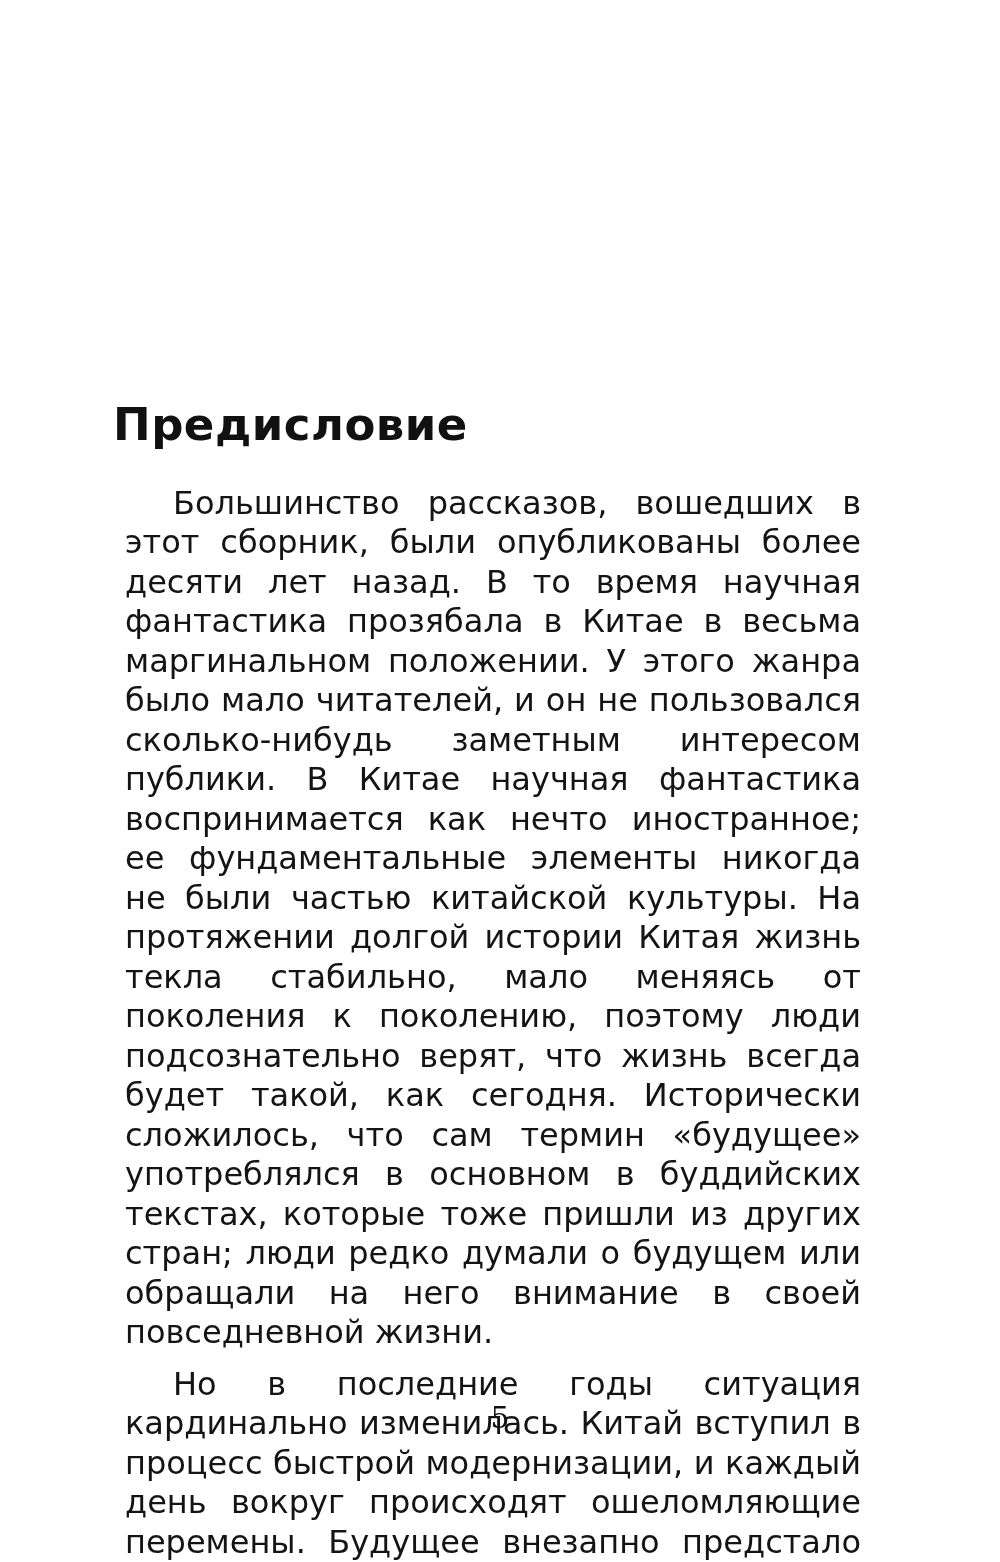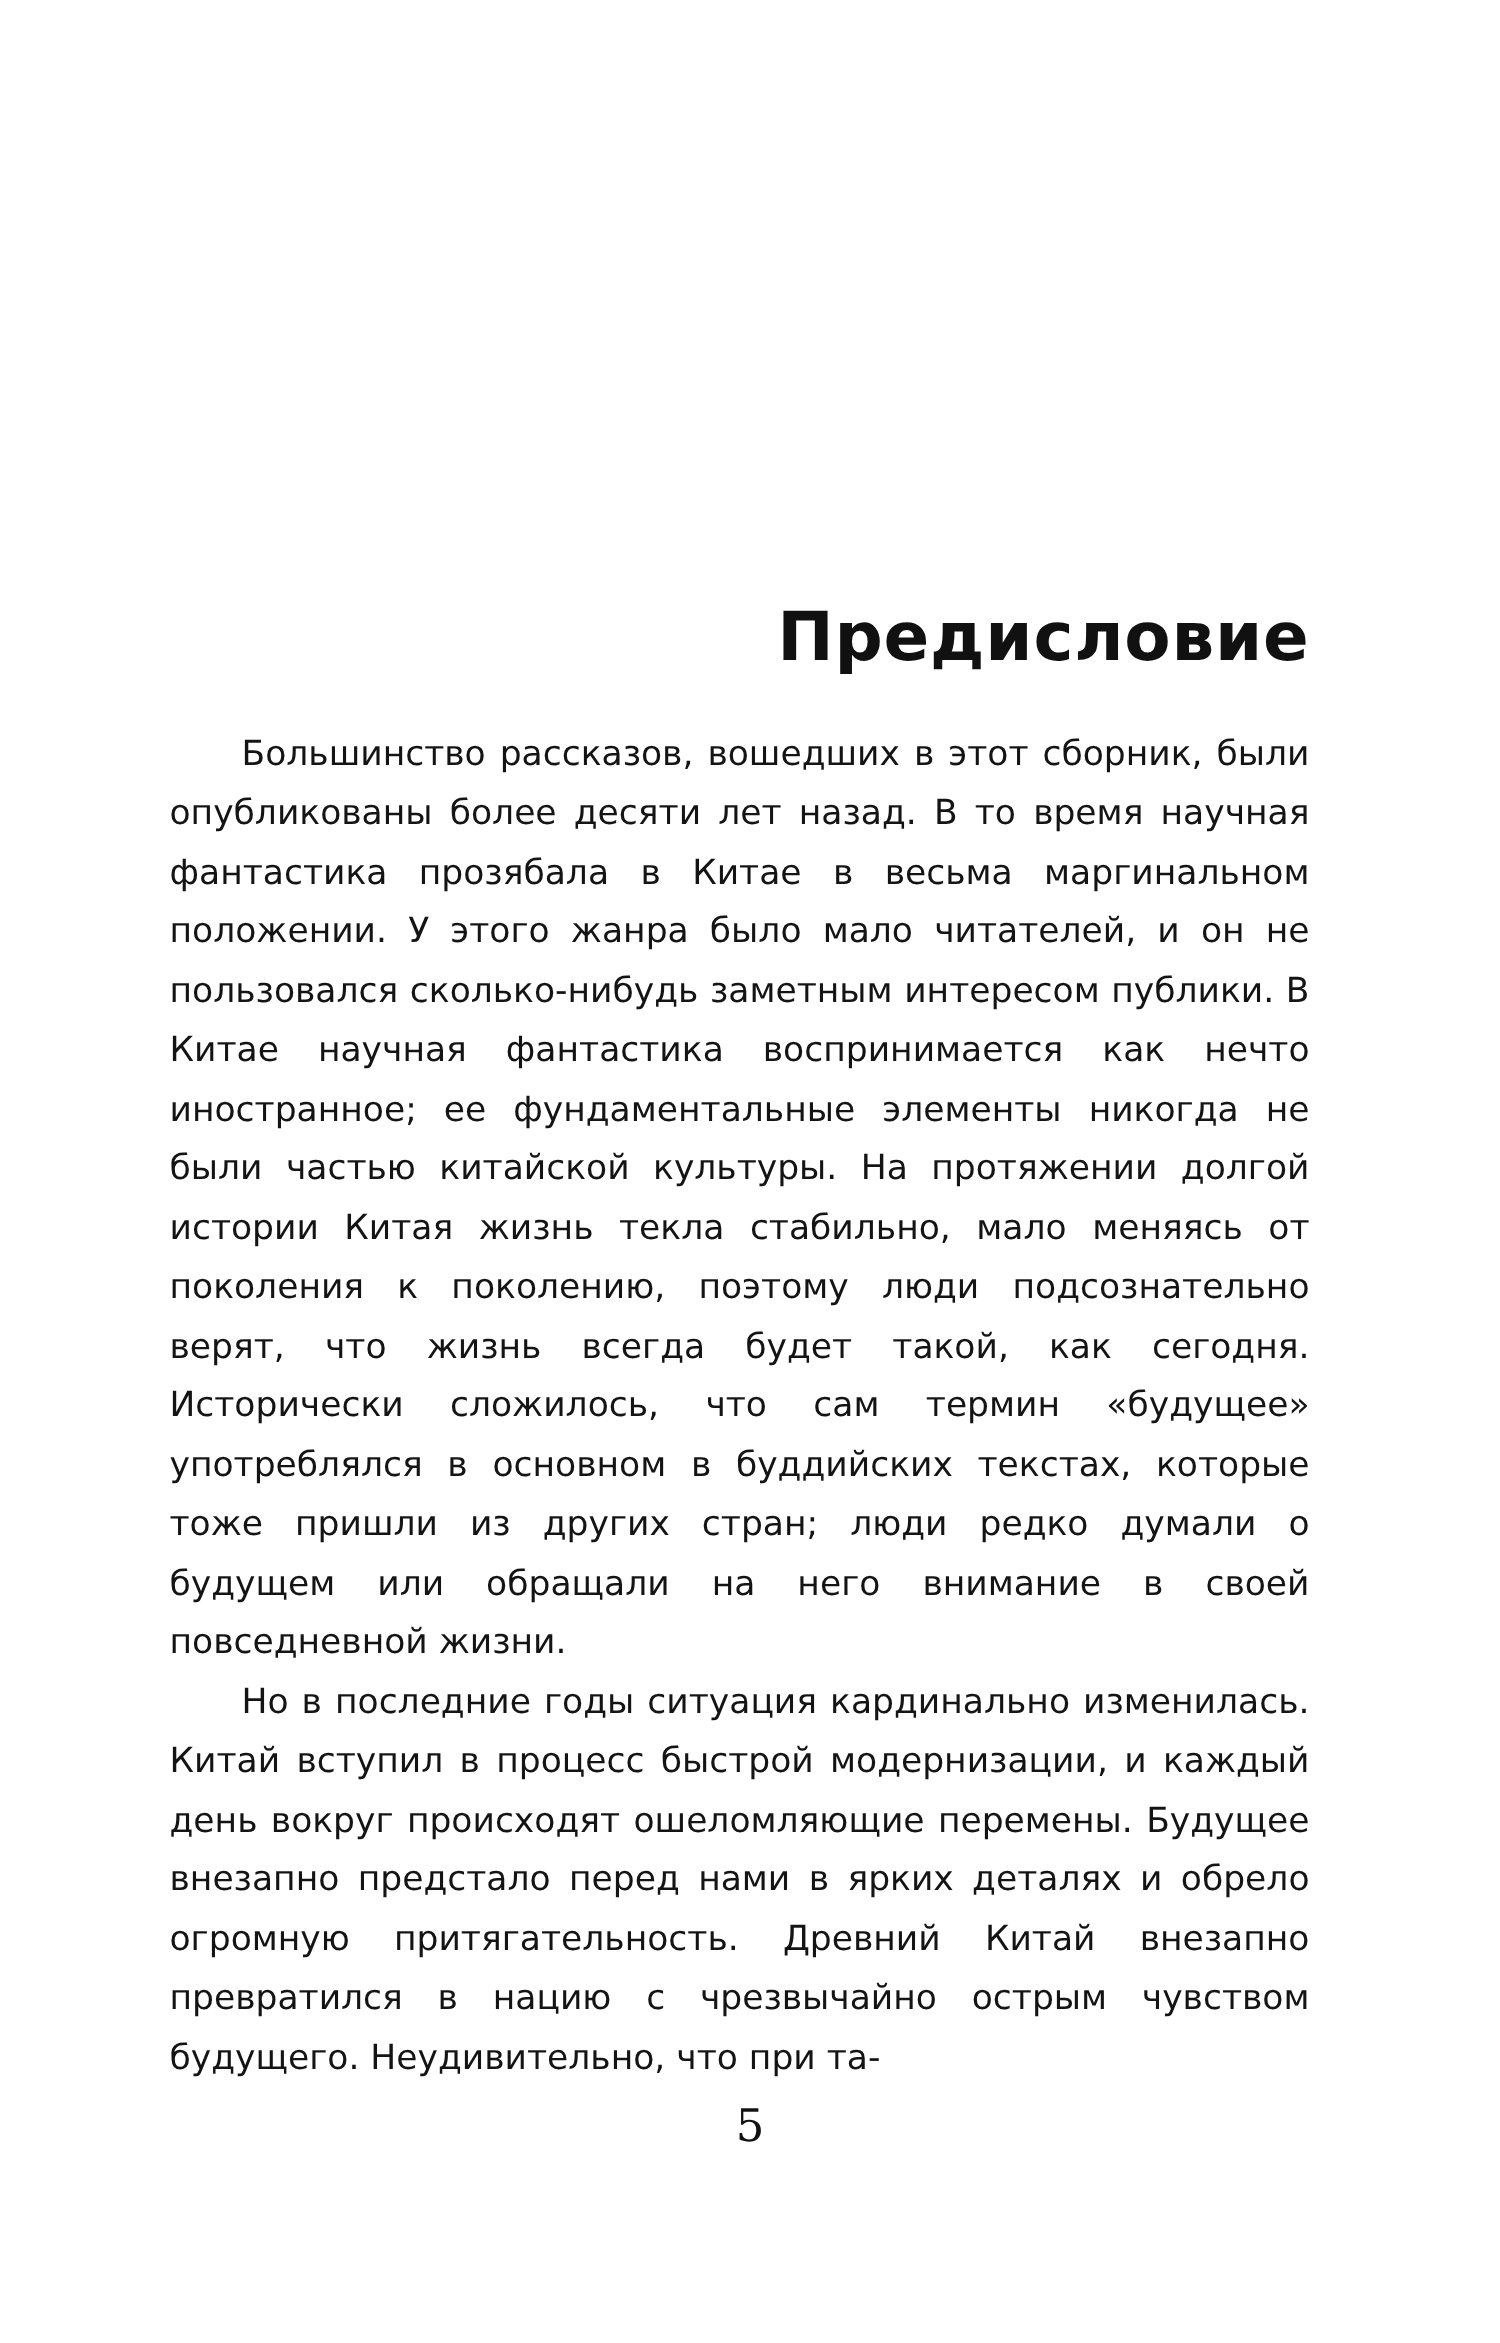--- a/index.html
+++ b/index.html
@@ -25,28 +25,28 @@
     position: absolute;
     left: 113px;
     top: 400px;
     width: 760px;
   }
   .chapter-title {
     font-family: "DejaVu Sans", sans-serif;
     font-size: 45px;
     font-weight: 600;
     letter-spacing: 0.5px;
-    text-align: right;
+    text-align: left;
     margin: 0 0 34px 0;
     line-height: 1.1;
     color: #111111;
   }
   .body-text p {
-    margin: 0;
-    font-size: 23px;
+    margin: 12px;
+    font-size: 32px;
     line-height: 39.5px;
     text-align: justify;
     text-justify: inter-word;
     hyphens: manual;
     color: #141414;
   }
   .body-text p + p {
     margin-top: 0;
   }
   .indent {

